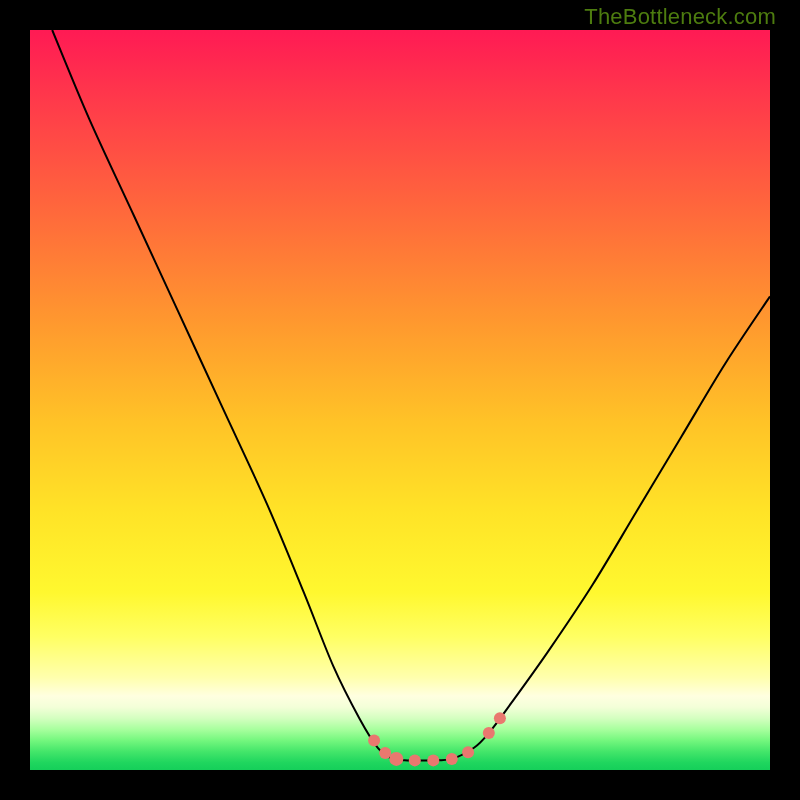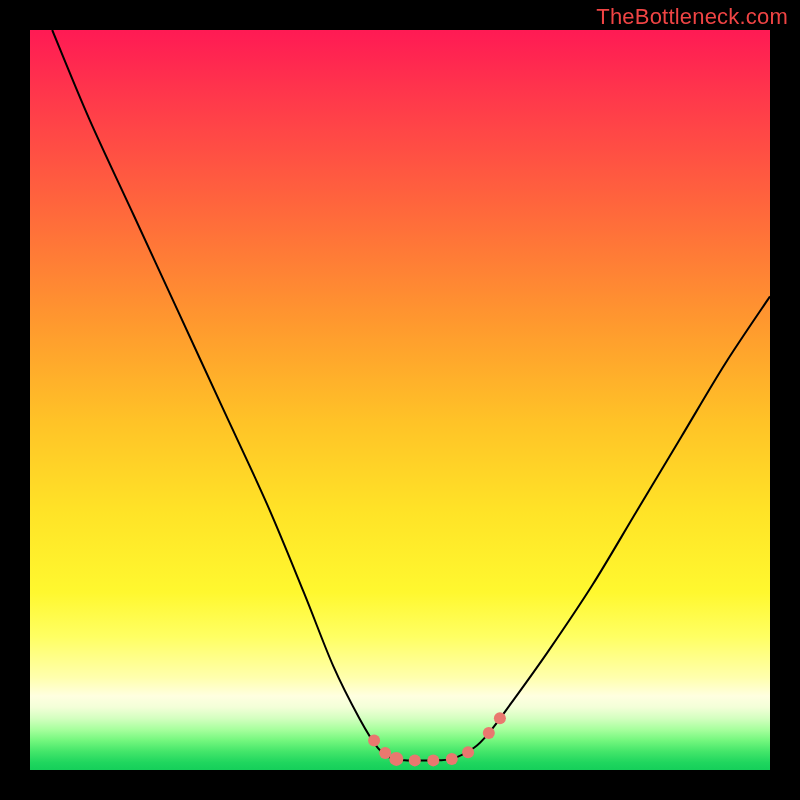--- a/index.html
+++ b/index.html
@@ -60,23 +60,23 @@
     stroke: #000;
     stroke-width: 2;
   }
   .marker {
     fill: #e9786f;
     stroke: none;
   }
   .watermark {
     position: absolute;
     top: 4px;
-    right: 12px;
+    right: 24px;
     font-size: 22px;
-    color: #ef4444;
+    color: #4d7c0f;
     letter-spacing: 0.2px;
   }
 </style>
 </head>
 <body>
 
 <div class="frame">
   <div class="watermark">TheBottleneck.com</div>
 
   <div class="plot-area">

